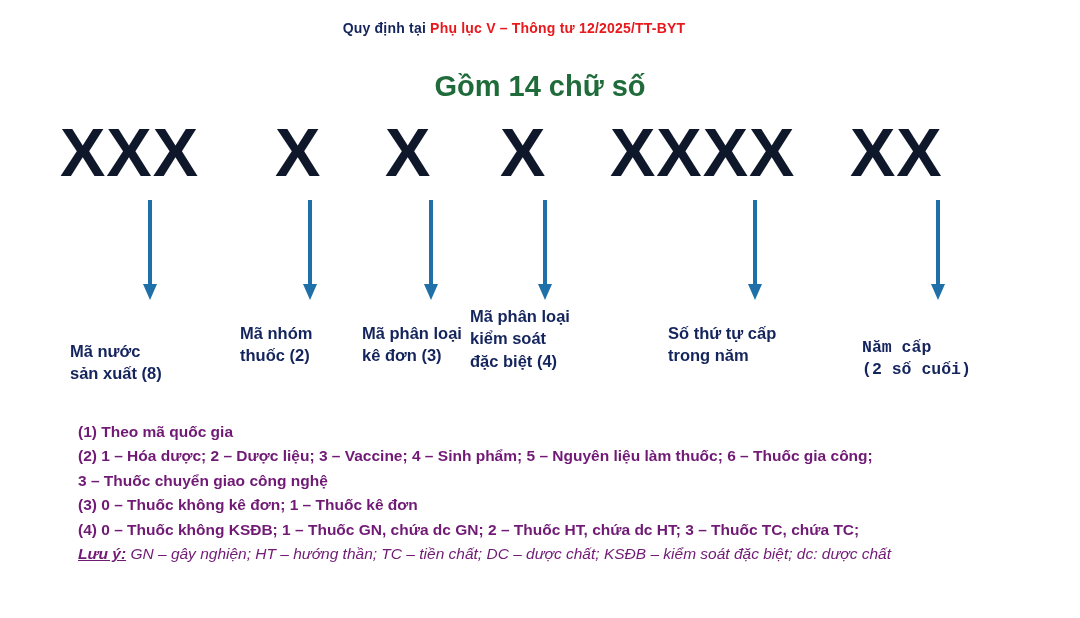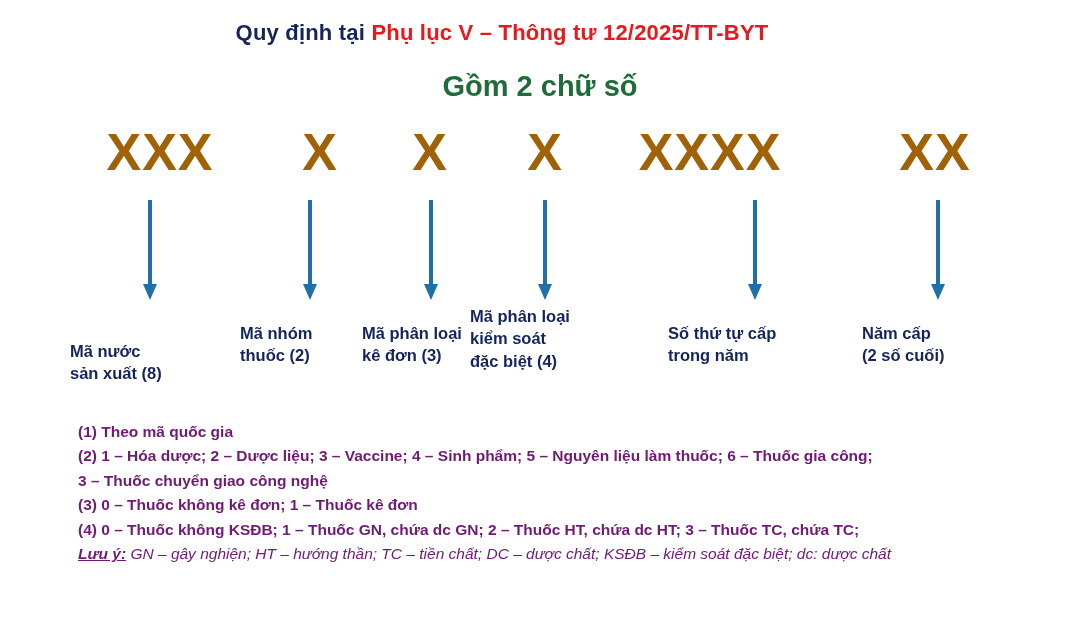--- a/index.html
+++ b/index.html
@@ -18,24 +18,24 @@
   .page {
     position: relative;
     width: 1080px;
     height: 618px;
   }
 
   
   .title {
     position: absolute;
     top: 20px;
-    left: 0;
+    left: 12px;
     width: 1004px;
     text-align: center;
-    font-size: 22px;
+    font-size: 14px;
     font-weight: bold;
     color: #14245c;
     letter-spacing: 0.2px;
   }
   .title .red {
     color: #e8181c;
   }
 
   
   .subtitle {
@@ -53,25 +53,24 @@
   .groups {
     position: absolute;
     top: 112px;
     left: 60px;
     width: 960px;
     height: 80px;
   }
   .xgroup {
     position: absolute;
     top: 0;
-    text-align: center;
-    font-size: 52px;
+    font-size: 68px;
     line-height: 80px;
     font-weight: bold;
-    color: #a16207;
+    color: #0f172a;
     letter-spacing: 1px;
     white-space: nowrap;
   }
 
   
   .arrow {
     position: absolute;
     top: 200px;
     width: 14px;
     height: 100px;
@@ -135,21 +134,21 @@
 </style>
 </head>
 <body>
 
 <div class="page">
 
   <div class="title">
     <span>Quy định tại </span><span class="red">Phụ lục V – Thông tư 12/2025/TT-BYT</span>
   </div>
 
-  <div class="subtitle">Gồm 2 chữ số</div>
+  <div class="subtitle">Gồm 14 chữ số</div>
 
   <div class="groups">
     <div class="xgroup" style="left:0px;   width:200px;">XXX</div>
     <div class="xgroup" style="left:215px; width:90px;">X</div>
     <div class="xgroup" style="left:325px; width:90px;">X</div>
     <div class="xgroup" style="left:440px; width:90px;">X</div>
     <div class="xgroup" style="left:550px; width:200px;">XXXX</div>
     <div class="xgroup" style="left:790px; width:170px;">XX</div>
   </div>
 
@@ -192,21 +191,21 @@
   </div>
   <div class="label" style="left:470px; top:305px; width:150px;">
     <div>Mã phân loại</div>
     <div>kiểm soát</div>
     <div>đặc biệt (4)</div>
   </div>
   <div class="label" style="left:668px; top:322px; width:165px;">
     <div>Số thứ tự cấp</div>
     <div>trong năm</div>
   </div>
-  <div class="label" style="left:862px; top:322px; width:150px;">
+  <div class="label" style="left:862px; top:337px; width:150px;font-family:Liberation Mono, monospace;">
     <div>Năm cấp</div>
     <div>(2 số cuối)</div>
   </div>
 
   <div class="notes">
     <div class="note-line">(1) Theo mã quốc gia</div>
     <div class="note-line">(2) 1 – Hóa dược;  2 – Dược liệu; 3 – Vaccine; 4 – Sinh phẩm; 5 – Nguyên liệu làm thuốc; 6 – Thuốc gia công;</div>
     <div class="note-line">3 – Thuốc chuyển giao công nghệ</div>
     <div class="note-line">(3) 0 – Thuốc không kê đơn; 1 – Thuốc kê đơn</div>
     <div class="note-line">(4) 0 – Thuốc không KSĐB; 1 – Thuốc GN, chứa dc GN; 2 – Thuốc HT, chứa dc HT; 3 – Thuốc TC, chứa TC;</div>

